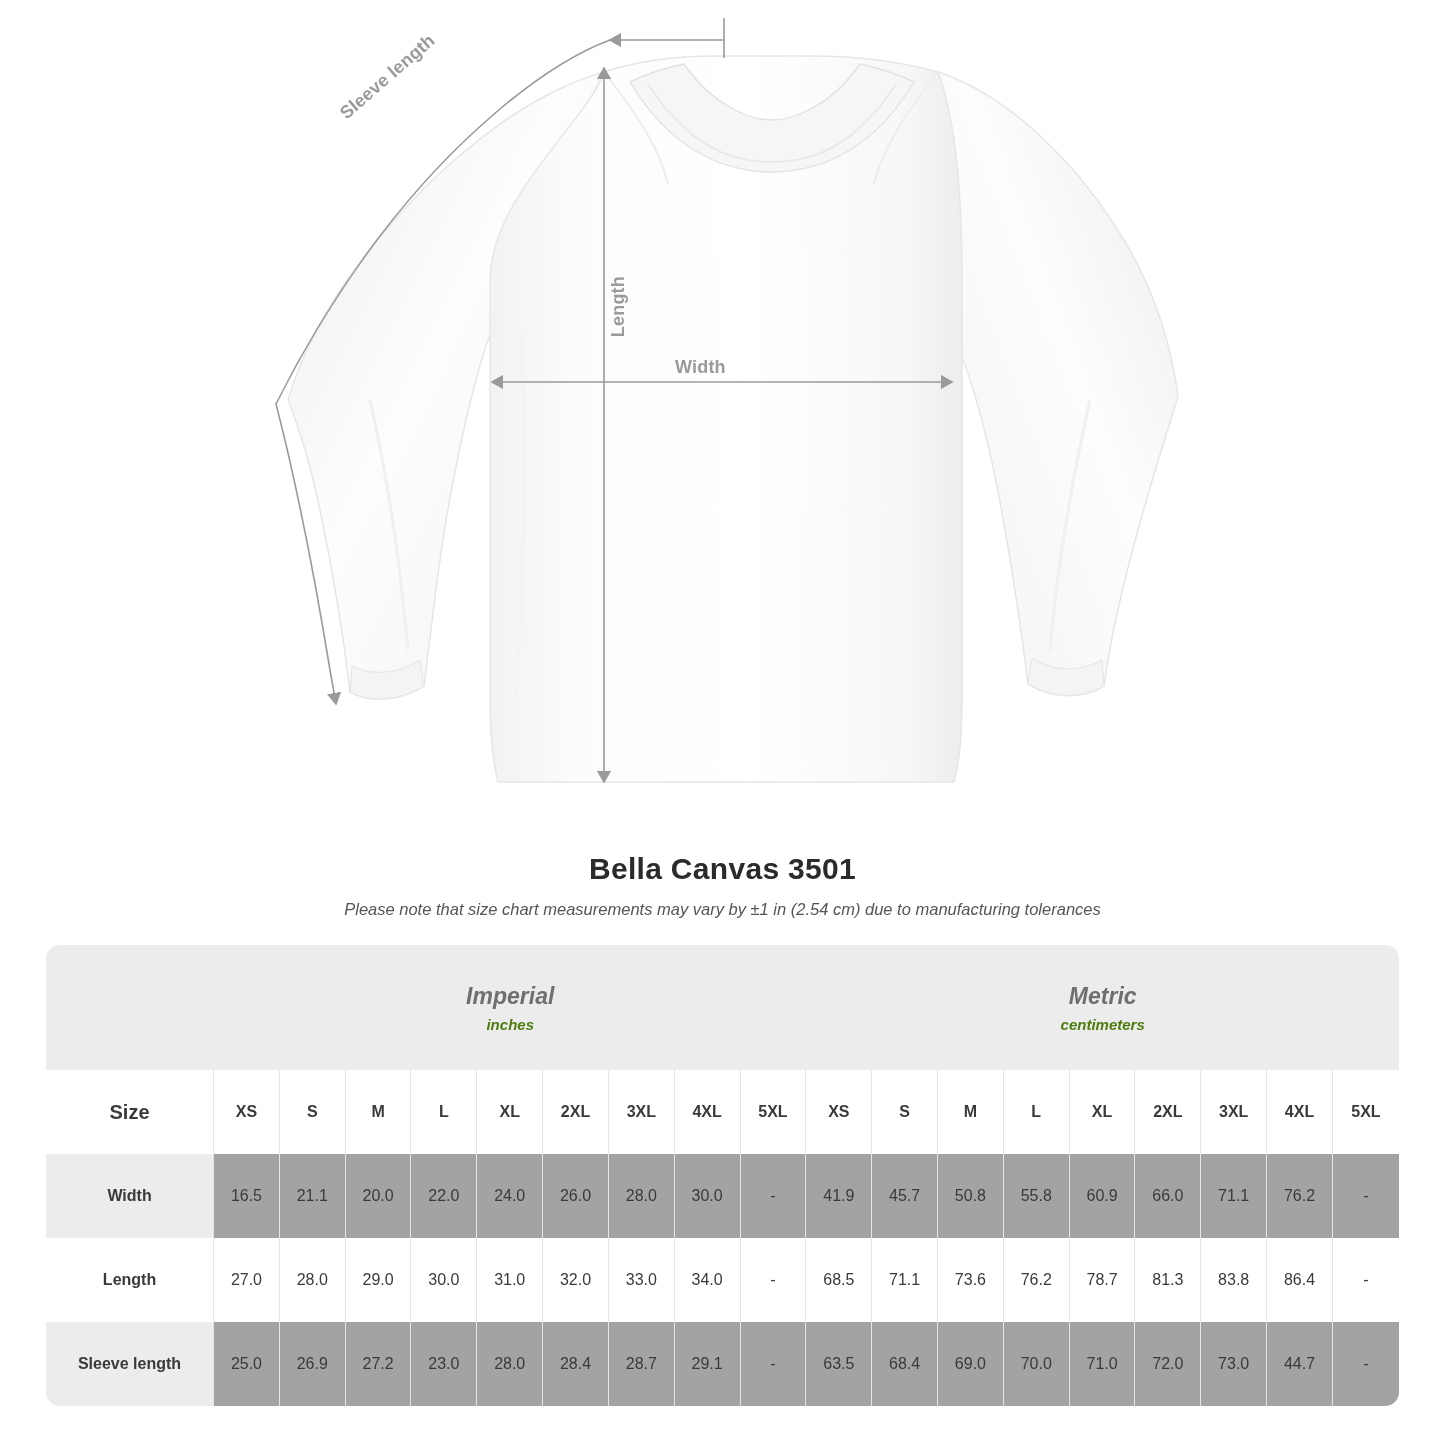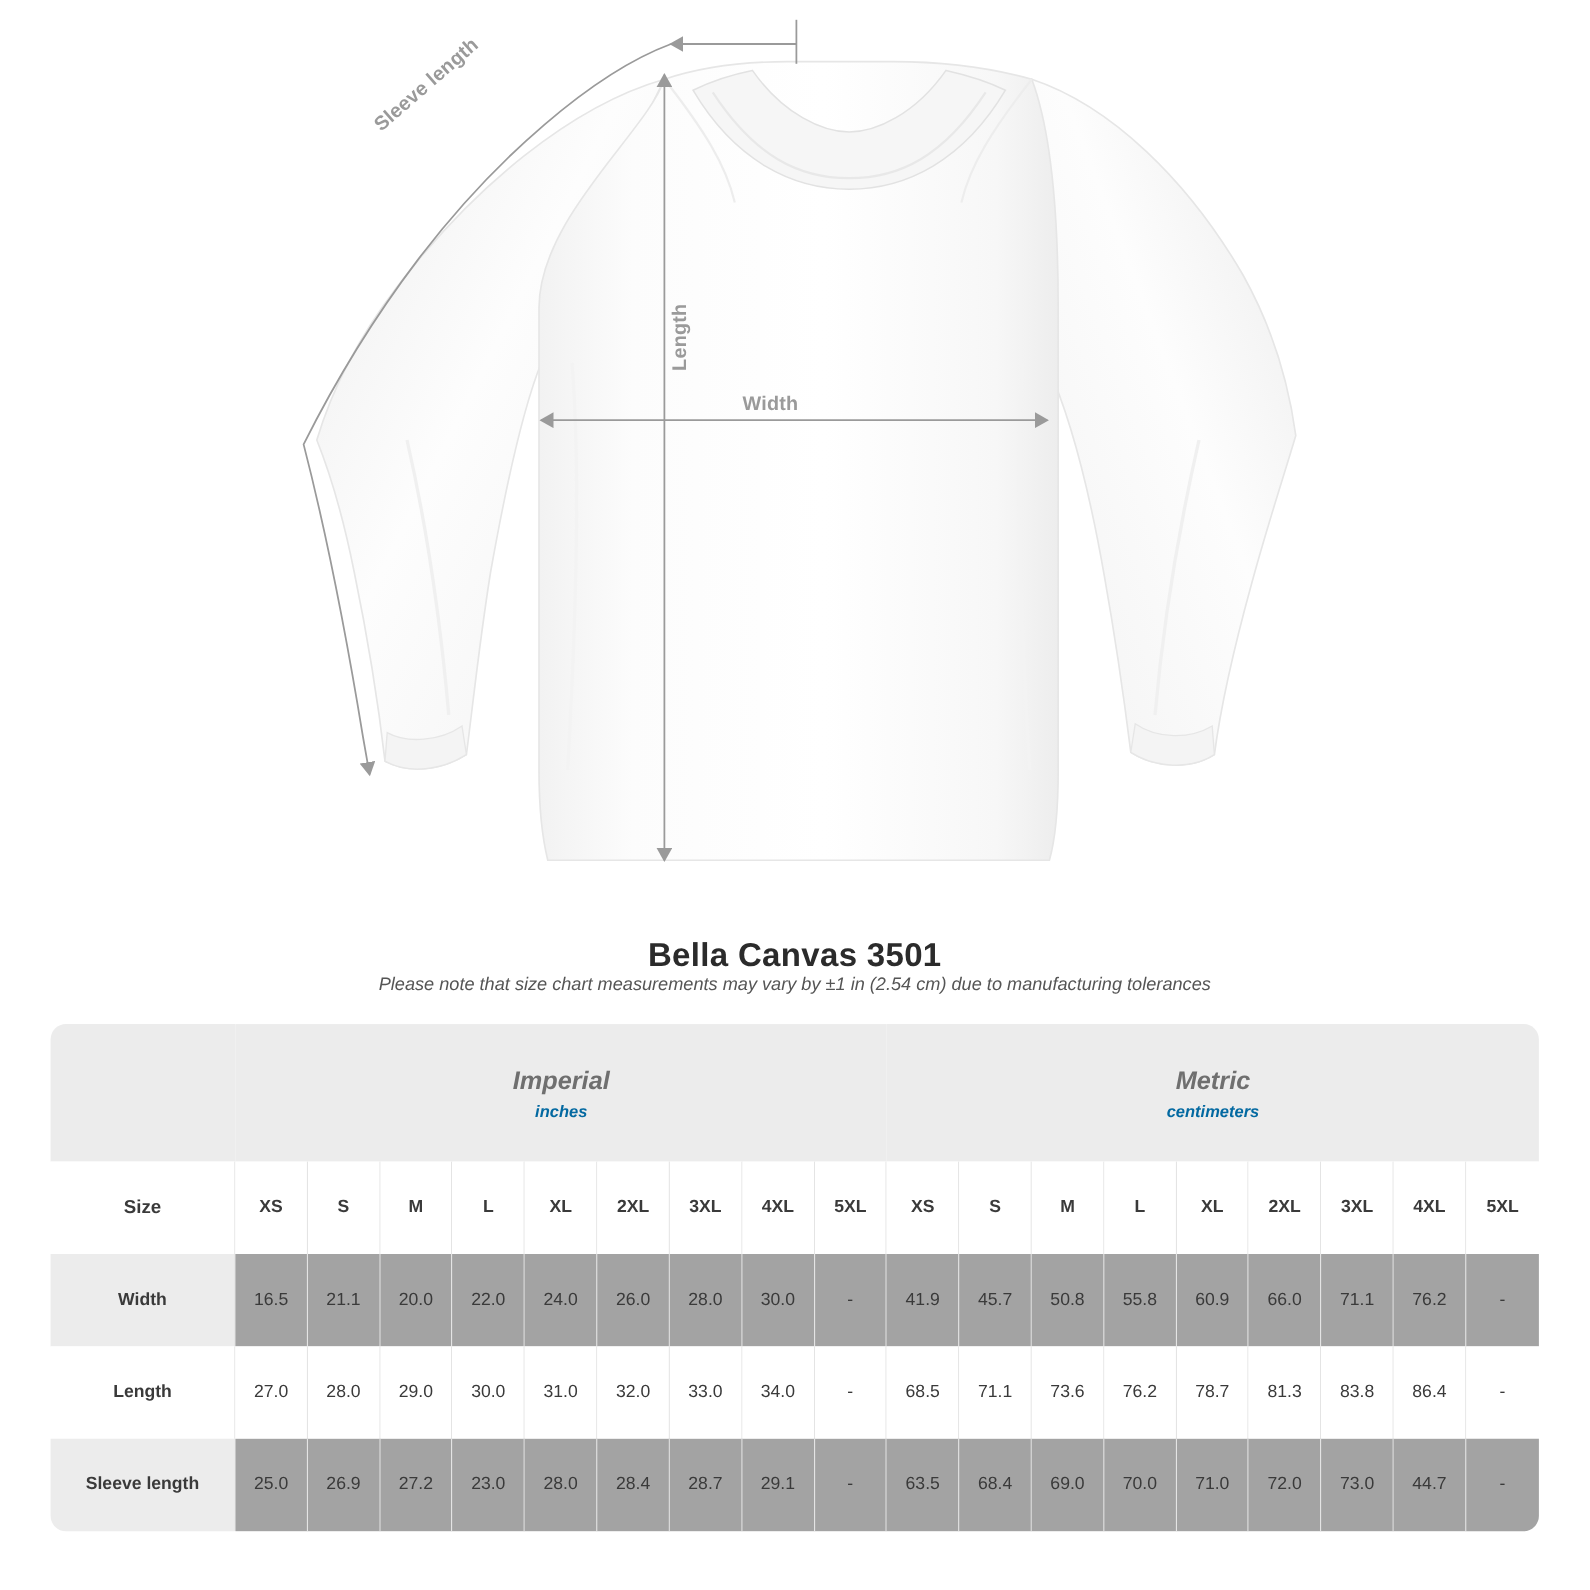--- a/index.html
+++ b/index.html
@@ -61,21 +61,21 @@
     text-align: center;
     margin-top: 22px;
   }
   .product-title {
     font-size: 30px;
     font-weight: bold;
     color: #2b2b2b;
     letter-spacing: 0.3px;
   }
   .disclaimer {
-    margin-top: 0;
+    margin-top: 14px;
     font-size: 16.5px;
     font-style: italic;
     color: #555555;
   }
 
   
   .table-wrap {
     margin: 26px 46px 0 46px;
   }
   table.size-chart {
@@ -109,36 +109,36 @@
   .unit-name {
     font-size: 23px;
     font-weight: bold;
     font-style: italic;
     color: #6f6f6f;
     display: block;
   }
   .unit-sub {
     font-size: 15px;
     font-style: italic;
-    color: #0369a1;
+    color: #4d7c0f;
     display: block;
     margin-top: 6px;
   }
   
   .size-row th {
     height: 84px;
     background: #ffffff;
     font-size: 16px;
     font-weight: bold;
     color: #3a3a3a;
     border-right: 1px solid #e4e4e4;
   }
   .size-row th:last-child { border-right: none; }
   .size-row th.rowhead {
-    font-size: 17px;
+    font-size: 20px;
     background: #ffffff;
   }
   
   .data-row td {
     height: 84px;
     border-right: 1px solid #e4e4e4;
   }
   .data-row td:last-child { border-right: none; }
   .data-row.shaded td { background: #a3a3a3; }
   .data-row.plain td { background: #ffffff; }

